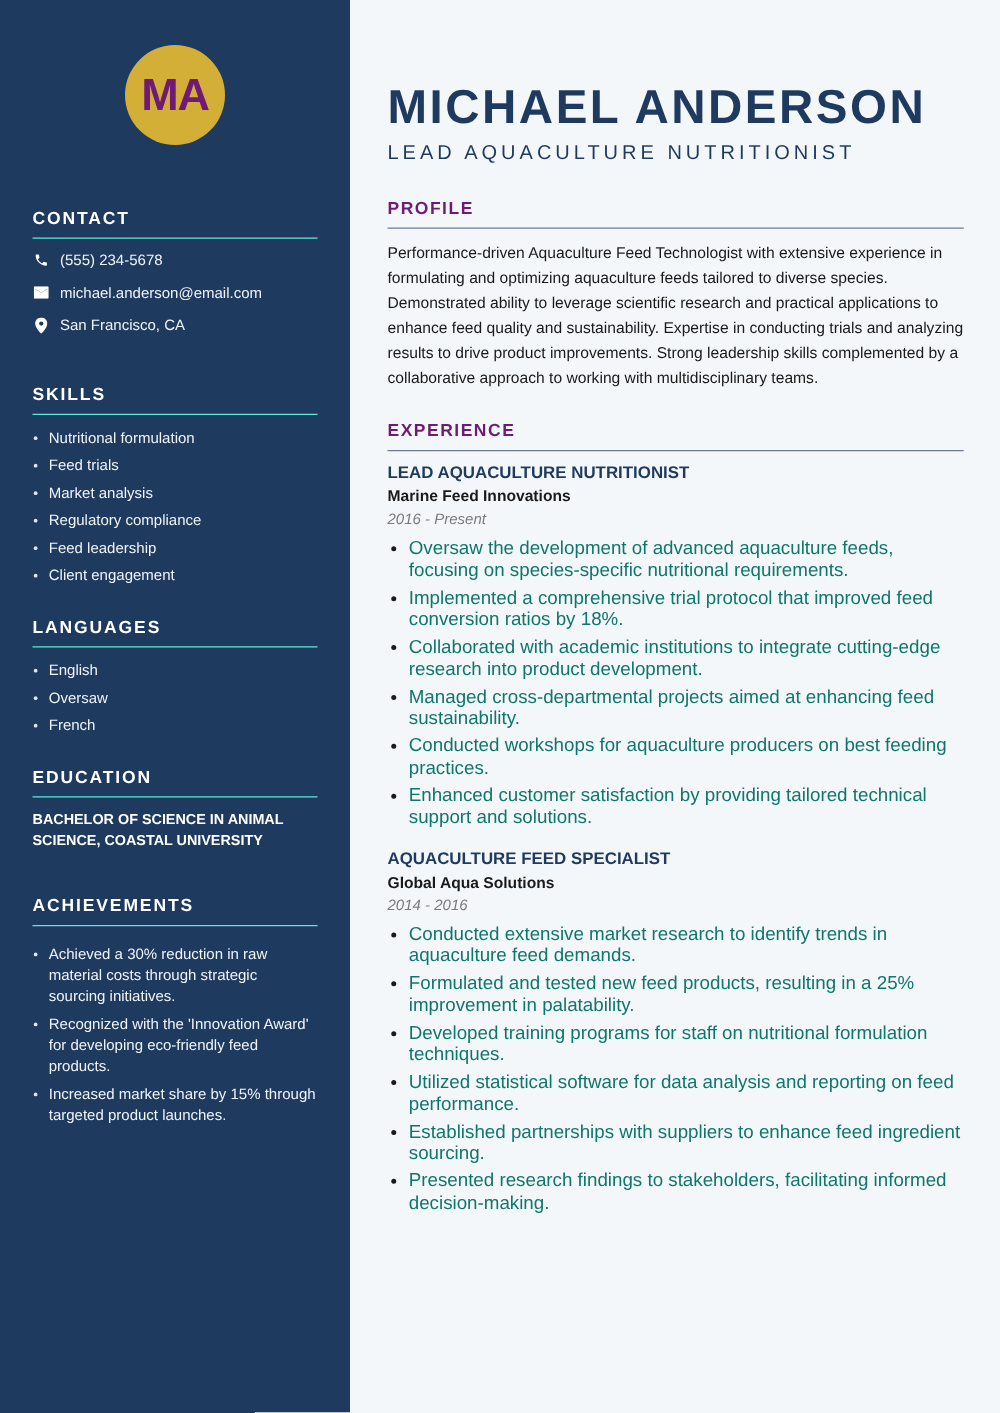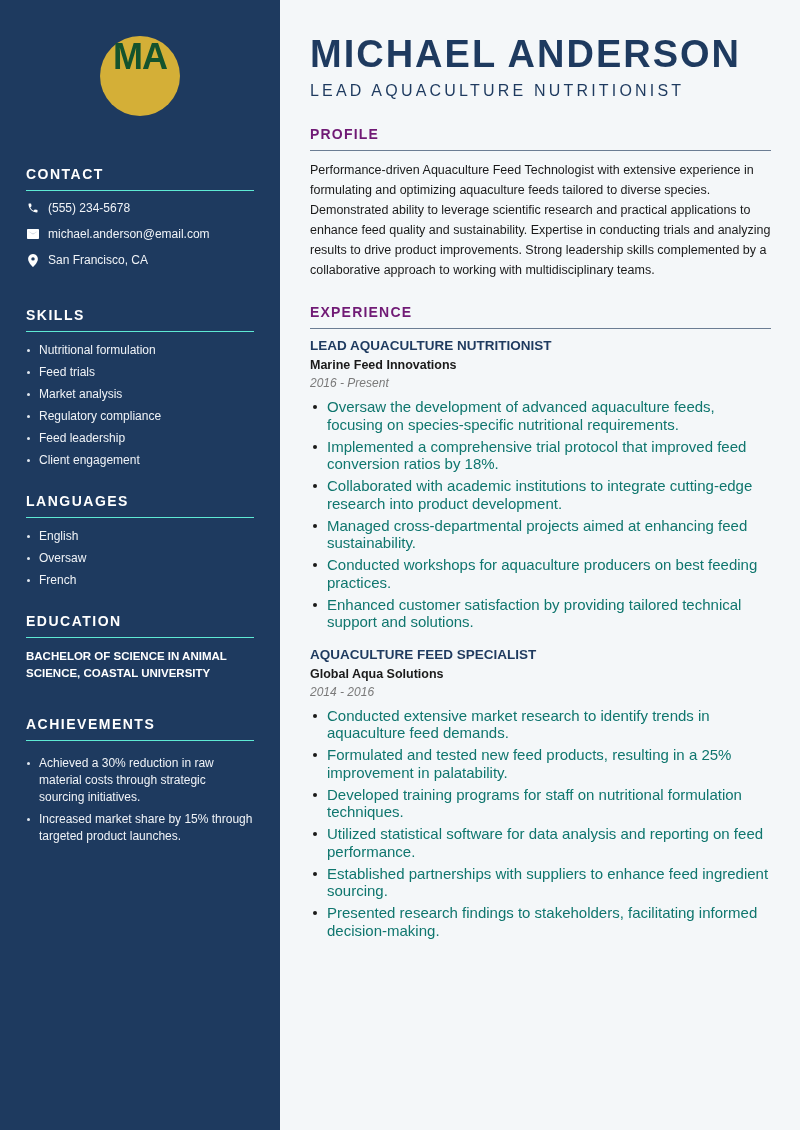--- a/index.html
+++ b/index.html
@@ -16,24 +16,24 @@
       background: #1e3a5f;
       color: #ffffff;
       padding: 36px 26px 0 26px;
       flex-shrink: 0;
     }
     .avatar {
       width: 80px; height: 80px;
       border-radius: 50%;
       background: #d4af37;
       margin: 0 auto;
-      display: flex; align-items: flex-start; justify-content: center;
+      display: flex; align-items: center; justify-content: center;
       font-weight: bold;
       font-size: 36px;
-      color: #14532d;
+      color: #701a75;
       letter-spacing: -1px;
     }
     .side-section { margin-top: 50px; }
     .side-section.first { margin-top: 50px; }
     .side-title {
       font-size: 14px;
       font-weight: bold;
       letter-spacing: 1.5px;
       padding-bottom: 8px;
       border-bottom: 1px solid #5eead4;
@@ -68,20 +68,21 @@
     }
     .edu-text {
       font-size: 11.5px;
       font-weight: bold;
       line-height: 17px;
       color: #ffffff;
     }
     .main {
       flex: 1;
       padding: 32px 29px 0 30px;
+      margin-top: 32px;
     }
     .name {
       font-size: 38px;
       font-weight: bold;
       color: #1e3a5f;
       letter-spacing: 2px;
       line-height: 44px;
     }
     .headline {
       font-size: 16px;
@@ -202,20 +203,21 @@
 
   <section class="side-section" style="margin-top:24px">
     <h3 class="side-title">EDUCATION</h3>
     <p class="edu-text">BACHELOR OF SCIENCE IN ANIMAL SCIENCE, COASTAL UNIVERSITY</p>
   </section>
 
   <section class="side-section" style="margin-top:34px">
     <h3 class="side-title" style="margin-bottom:14px">ACHIEVEMENTS</h3>
     <ul class="side-list">
       <li>Achieved a 30% reduction in raw material costs through strategic sourcing initiatives.</li>
+      <li>Recognized with the 'Innovation Award' for developing eco-friendly feed products.</li>
       <li>Increased market share by 15% through targeted product launches.</li>
     </ul>
   </section>
 </aside>
 
 <main class="main">
   <h1 class="name">MICHAEL ANDERSON</h1>
   <div class="headline">LEAD AQUACULTURE NUTRITIONIST</div>
 
   <section class="profile-section">

